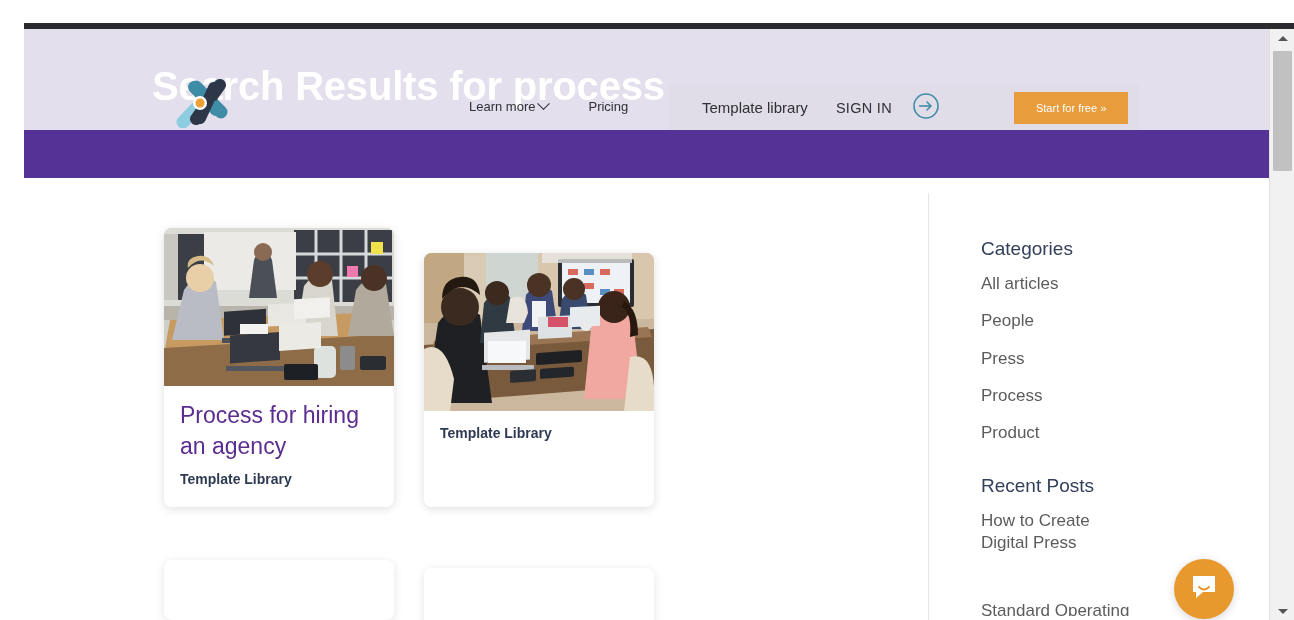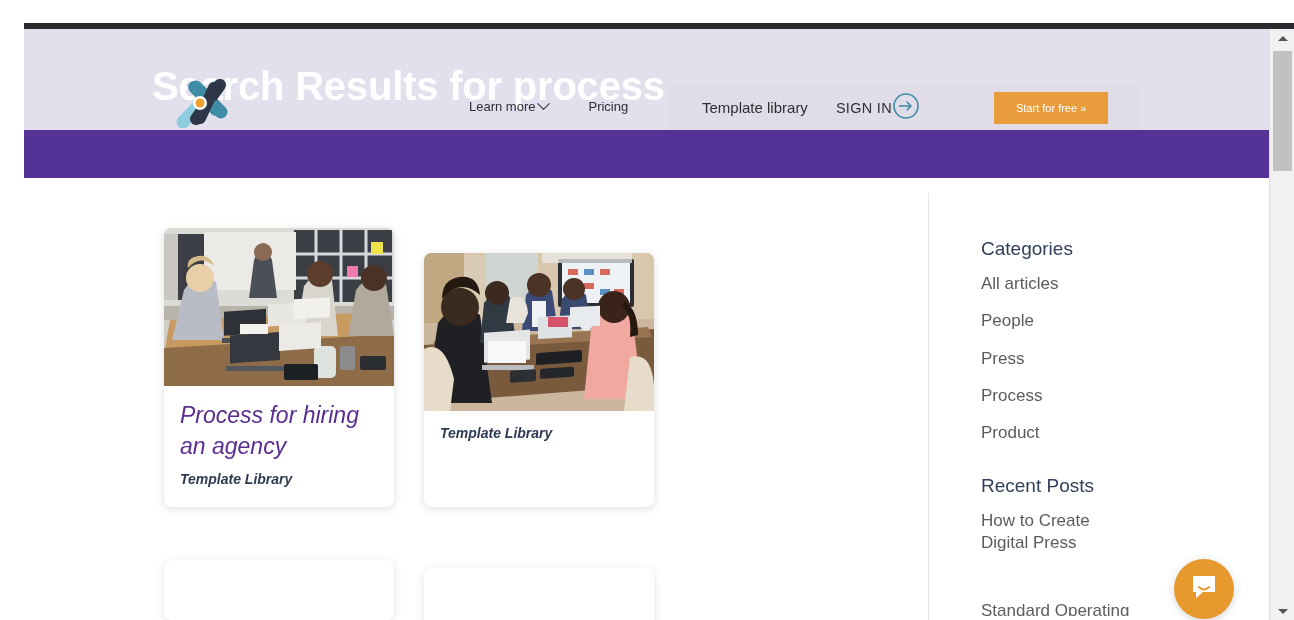--- a/index.html
+++ b/index.html
@@ -114,21 +114,21 @@
   .nav-item {
     font-size: 15px;
     color: #2f3033;
     white-space: nowrap;
     cursor: pointer;
     margin-left: 28px;
   }
   .signin-wrap {
     display: flex;
     align-items: center;
-    gap: 0;
+    gap: 20px;
     margin-left: 28px;
     cursor: pointer;
   }
   .signin-label {
     font-size: 14.5px;
     color: #2f3033;
     letter-spacing: 0.3px;
     white-space: nowrap;
   }
   .cta-btn {
@@ -149,21 +149,21 @@
     left: 0; top: 149px;
     width: 1245px; height: 442px;
     background: #ffffff;
   }
 
   .cards {
     position: absolute;
     left: 140px; top: 50px;
     width: 520px;
   }
-  .card-row { display: flex; font-style: italic; }
+  .card-row { display: flex; }
   .card {
     width: 230px;
     background: #ffffff;
     border-radius: 8px;
     box-shadow: 0 2px 10px rgba(0,0,0,0.13);
     overflow: hidden;
   }
   .card.offset { margin-top: 25px; margin-left: 30px; }
   .card-thumb {
     width: 230px; height: 158px;

